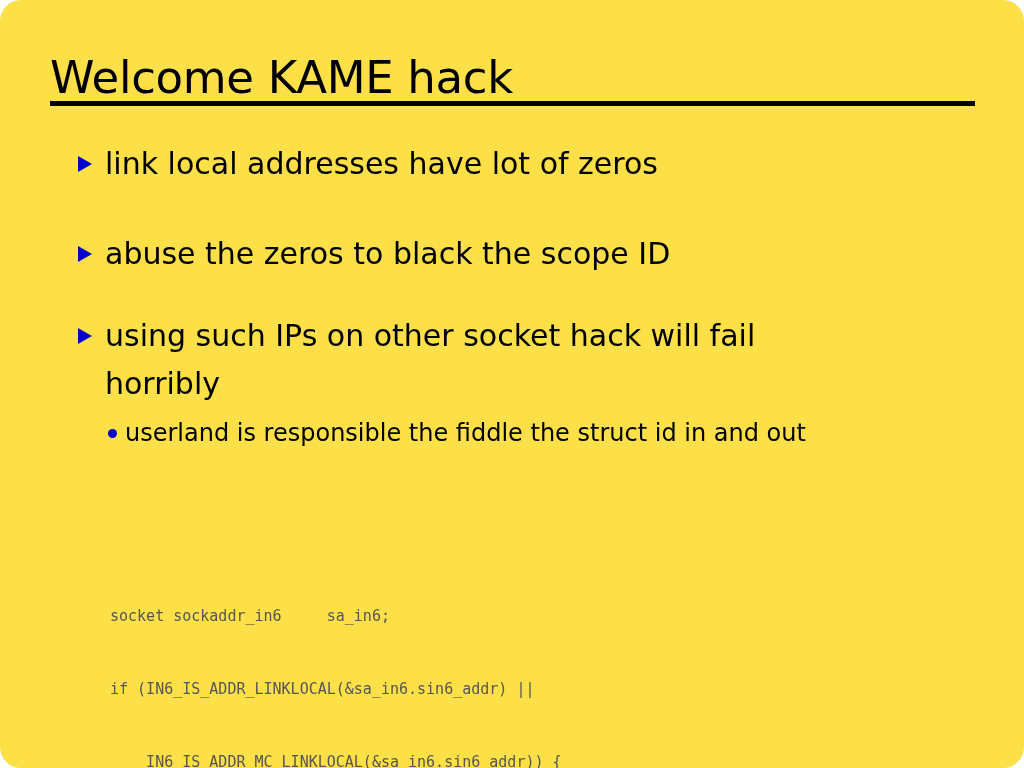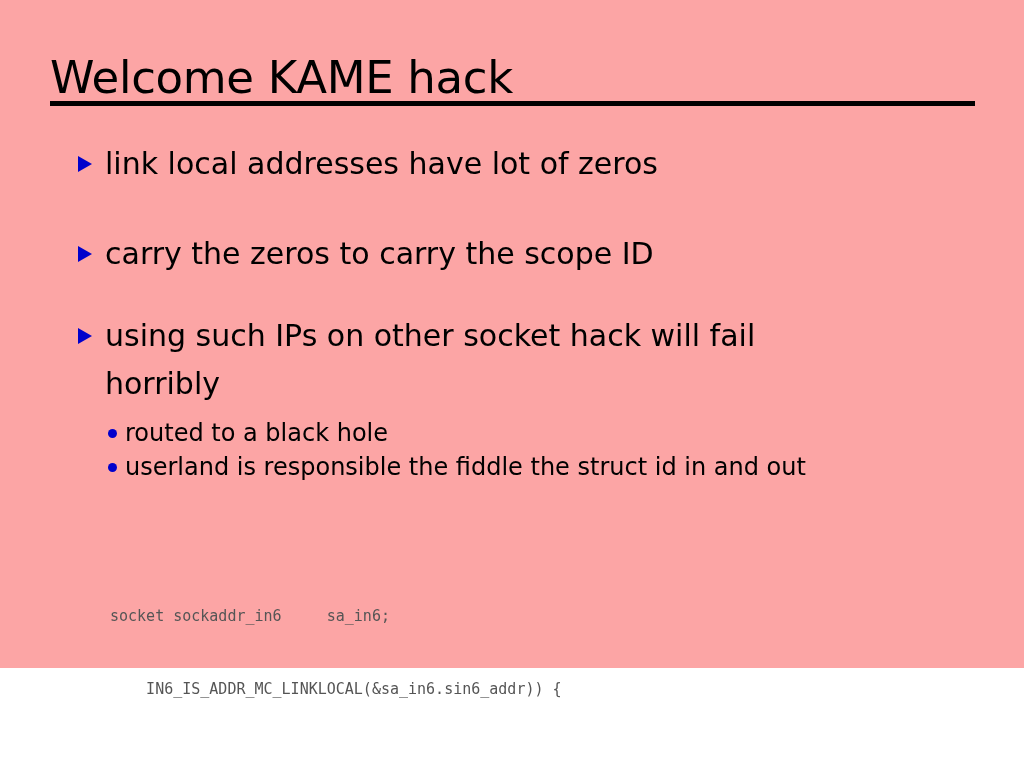--- a/index.html
+++ b/index.html
@@ -13,22 +13,23 @@
     overflow: hidden;
     font-family: "DejaVu Sans", sans-serif;
     color: #000000;
     position: relative;
   }
 
   .slide {
     position: absolute;
     left: 0; top: 0;
     width: 1024px;
-    height: 668px;
-    background: #fca5a5;
+    height: 768px;
+    background: #fde047;
+    border-radius: 21px;
   }
 
   
   .title-block {
     position: absolute;
     left: 50px;
     top: 52px;
     width: 930px;
   }
   .slide-title {
@@ -131,47 +132,44 @@
 
     <div class="l1">
       <span class="tri"></span>
       <span class="txt">link local addresses have lot of zeros</span>
     </div>
 
     <div class="gap-lg"></div>
 
     <div class="l1">
       <span class="tri"></span>
-      <span class="txt">carry the zeros to carry the scope ID</span>
+      <span class="txt">abuse the zeros to black the scope ID</span>
     </div>
 
 
     <div class="gap-md"></div>
 
     <div class="l1">
       <span class="tri"></span>
       <span class="txt">using such IPs on other socket hack will fail horribly</span>
     </div>
 
     <div class="gap-sm"></div>
 
-    <div class="l2">
-      <span class="dot"></span>
-      <span>routed to a black hole</span>
-    </div>
 
     <div class="l2">
       <span class="dot"></span>
       <span>userland is responsible the fiddle the struct id in and out</span>
     </div>
 
   </div>
 
   <div class="code-block">
     <span class="code-line">socket sockaddr_in6     sa_in6;</span>
+    <span class="code-line">if (IN6_IS_ADDR_LINKLOCAL(&amp;sa_in6.sin6_addr) ||</span>
     <span class="code-line">    IN6_IS_ADDR_MC_LINKLOCAL(&amp;sa_in6.sin6_addr)) {</span>
     
     
     
     
     
   </div>
 
 </div>
 

